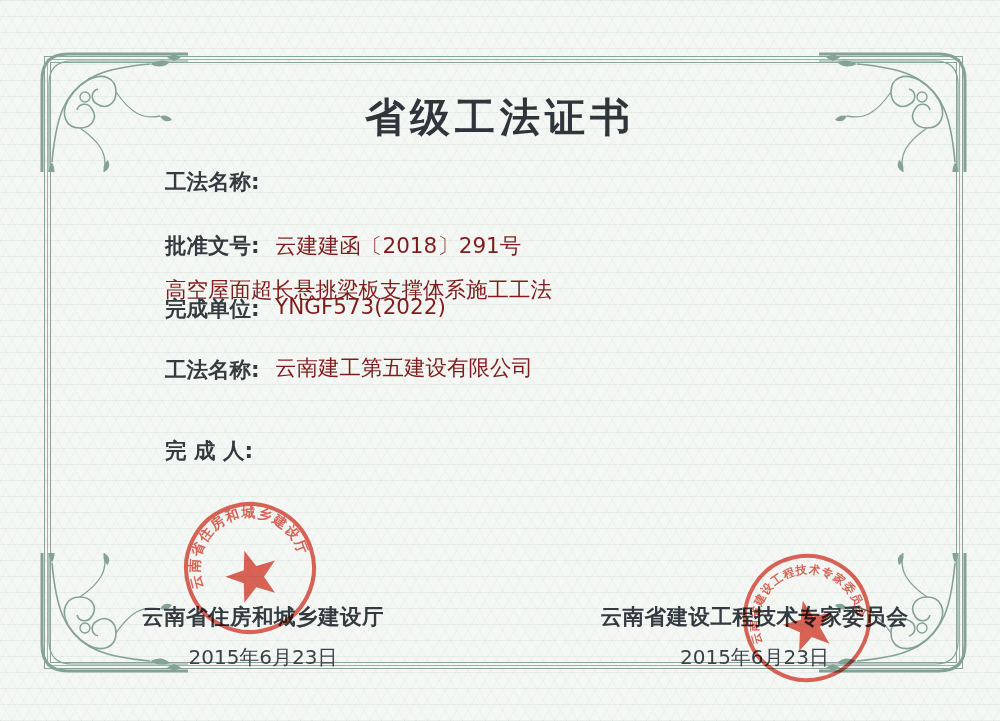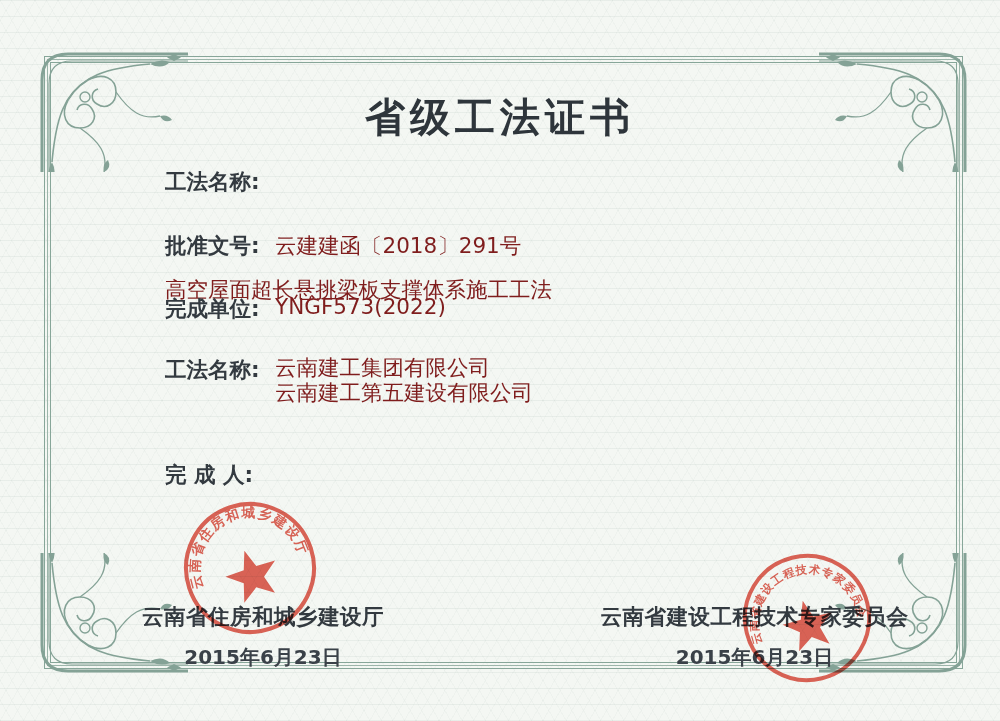--- a/index.html
+++ b/index.html
@@ -25,24 +25,24 @@
   .corner.bl{left:38px;bottom:46px;transform:scaleY(-1);}
   .corner.br{right:31px;bottom:46px;transform:scale(-1,-1);}
   .title{
     position:absolute;left:0;top:90px;width:1000px;margin:0;
     text-align:center;font-size:40px;font-weight:700;letter-spacing:5px;
     color:#2e353b;
   }
   .row{position:absolute;left:165px;display:flex;align-items:flex-start;font-size:21.5px;}
   .row .label{flex:0 0 110px;font-weight:700;white-space:pre;color:#333a40;}
   .row .value{font-weight:500;line-height:25px;color:#7f1d1d;white-space:nowrap;}
-  .r1{top:167px;flex-direction:column;} .r2{top:231px;align-items:center;} .r3{top:294px;} .r4{top:355px;} .r5{top:460px;}
+  .r1{top:167px;flex-direction:column;} .r2{top:231px;align-items:center;} .r3{top:294px;} .r4{top:355px;} .r5{top:436px;}
   .sig{position:absolute;text-align:center;}
   .sig .org{font-size:21.5px;font-weight:700;color:#333a40;letter-spacing:.5px;}
-  .sig .date{font-size:20px;font-weight:700;margin-top:13px;color:#3a4148;}
+  .sig .date{font-size:20px;font-weight:400;margin-top:13px;color:#3a4148;}
   .sig-left{left:128px;top:602px;width:270px;}
   .sig-right{left:592px;top:602px;width:325px;}
   .seal{position:absolute;mix-blend-mode:multiply;opacity:.85;}
   .seal-left{left:181px;top:499px;width:138px;height:138px;transform:rotate(-18deg);}
   .seal-right{left:740px;top:551px;width:134px;height:134px;transform:rotate(-14deg);}
   .seal text{font-family:"DejaVu Sans",sans-serif;font-weight:600;}
 </style>
 </head>
 <body>
 
@@ -128,21 +128,20 @@
   </div>
 
   <div class="row r3">
     <span class="label">完成单位:</span>
     <span class="value">YNGF573(2022)</span>
   </div>
 
   <div class="row r4">
     <span class="label">工法名称:</span>
     <span class="value">
-      <span style="display:block">云南建工集团有限公司</span>
       <span style="display:block">云南建工第五建设有限公司</span>
     </span>
   </div>
 
   <div class="row r5">
     <span class="label">完 成 人:</span>
   </div>
 
   <div class="sig sig-left">
     <div class="org">云南省住房和城乡建设厅</div>

